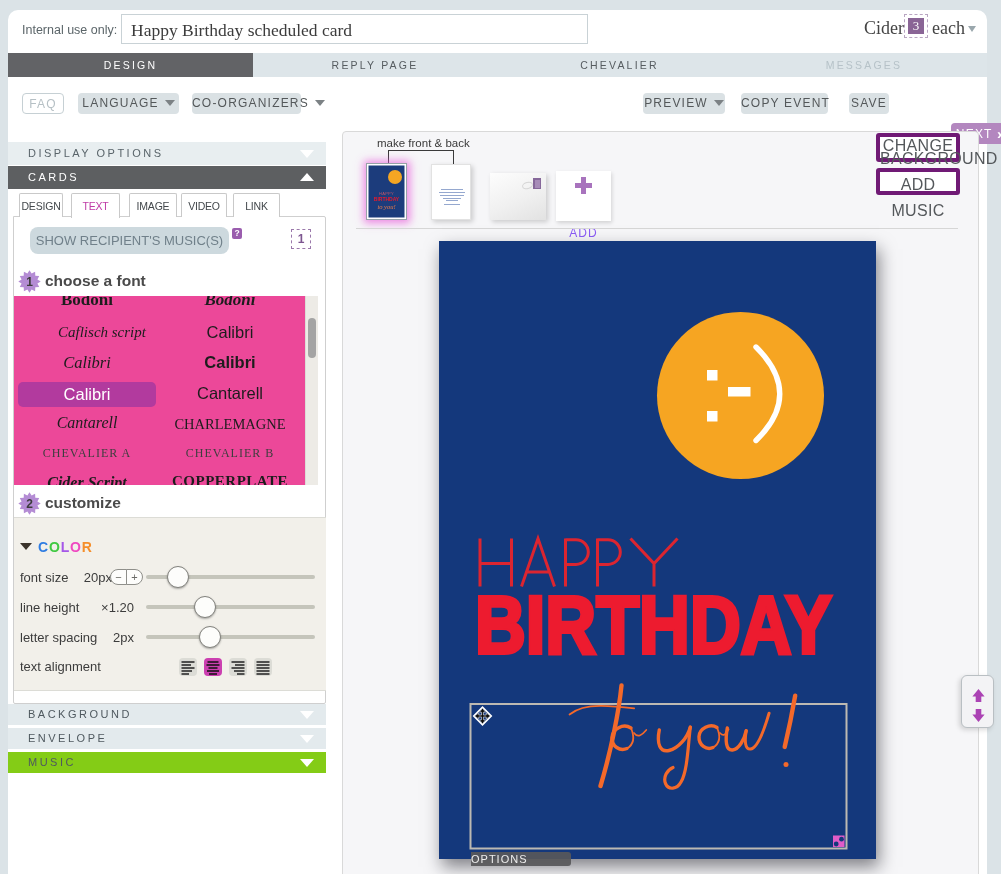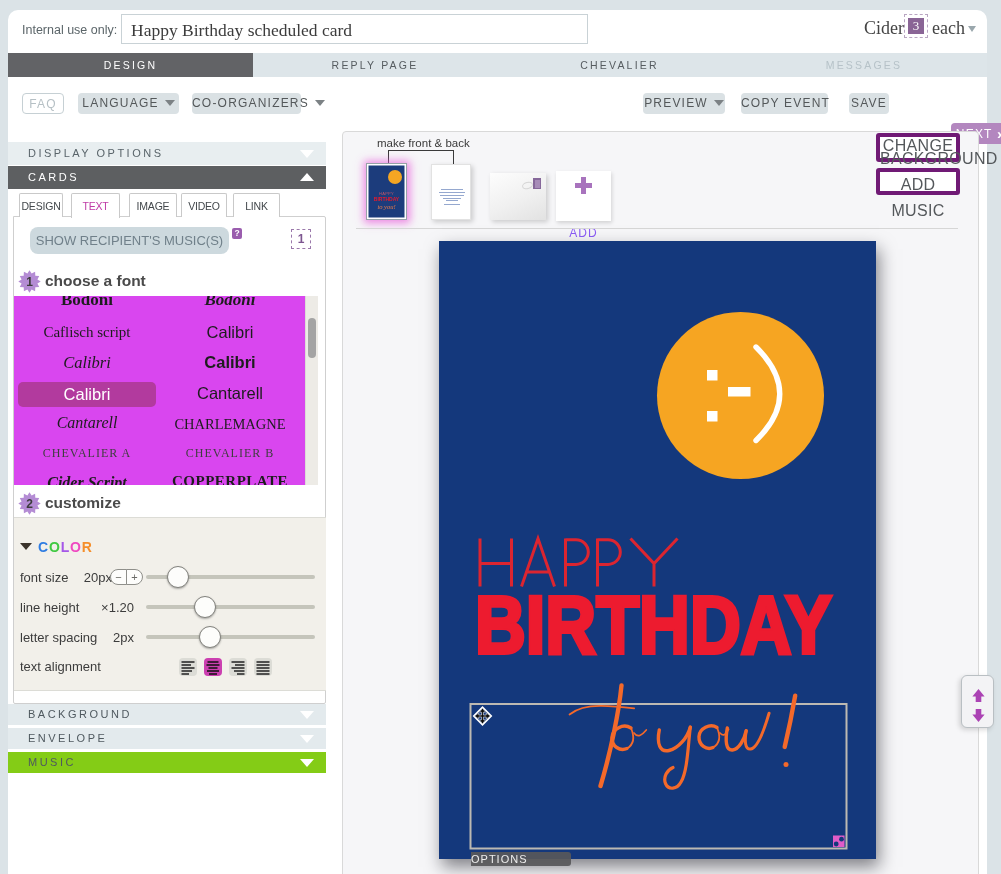--- a/index.html
+++ b/index.html
@@ -27,21 +27,21 @@
 .sechead{position:absolute;left:8px;width:318px;height:23px;font-size:11px;letter-spacing:2.5px;color:#59646a;line-height:23px;padding-left:20px;}
 .sechead .tri{position:absolute;right:12px;top:8px;width:0;height:0;border-left:7px solid transparent;border-right:7px solid transparent;border-top:8px solid #fff;}
 .sechead .triup{position:absolute;right:12px;top:7px;width:0;height:0;border-left:7px solid transparent;border-right:7px solid transparent;border-bottom:8px solid #fff;}
 
 .stab{position:absolute;top:193px;height:24px;background:#fff;border:1px solid #c9c9c9;border-bottom:none;border-radius:2px 2px 0 0;font-size:10.5px;color:#43484c;text-align:center;line-height:24px;letter-spacing:-0.2px;z-index:3;}
 .sidepanel{position:absolute;left:13px;top:216px;width:313px;height:488px;background:#fff;border:1px solid #cfcfcf;border-radius:0 2px 2px 2px;z-index:1;}
 .recipbtn{position:absolute;left:30px;top:227px;width:199px;height:27px;background:#cdd9de;border-radius:8px;color:#70808a;font-size:13px;text-align:center;line-height:27px;z-index:2;}
 .qbadge{position:absolute;left:232px;top:228px;width:10px;height:11px;background:#9a5dae;border-radius:2px;color:#fff;font-size:8.5px;font-weight:bold;text-align:center;line-height:11px;z-index:2;}
 .stamp1{position:absolute;left:291px;top:229px;width:20px;height:20px;background:#fff;border:1px dashed #9b79ab;color:#7d5690;font-weight:bold;font-size:12px;text-align:center;line-height:19px;z-index:2;}
 .stephead{position:absolute;font-weight:bold;font-size:15.5px;color:#4a4a4a;z-index:2;}
-.fontlist{position:absolute;left:14px;top:296px;width:291px;height:189px;background:#d946ef;overflow:hidden;z-index:2;}
+.fontlist{position:absolute;left:14px;top:296px;width:291px;height:189px;background:#ec4899;overflow:hidden;z-index:2;}
 .fitem{position:absolute;width:140px;text-align:center;color:#1d1d1d;}
 .scrolltrack{position:absolute;left:305px;top:296px;width:13px;height:189px;background:#edebe6;border-left:1px solid #dcdcd6;z-index:2;}
 .scrollthumb{position:absolute;left:308px;top:318px;width:8px;height:40px;background:#a4a4a4;border-radius:4px;z-index:3;}
 .custbox{position:absolute;left:14px;top:517px;width:312px;height:174px;background:#f2f0ea;border-top:1px solid #dcdcd6;border-bottom:1px solid #dcdcd6;z-index:2;}
 .ctri{position:absolute;left:20px;top:543px;width:0;height:0;border-left:6.5px solid transparent;border-right:6.5px solid transparent;border-top:7.5px solid #3b332b;z-index:3;}
 .colorword{position:absolute;left:38px;top:539px;font-weight:bold;font-size:14px;letter-spacing:0.8px;z-index:3;}
 .slbl{position:absolute;left:20px;font-size:13px;color:#3c3c3c;z-index:3;}
 .sval{position:absolute;font-size:13px;color:#3c3c3c;text-align:right;z-index:3;}
 .track{position:absolute;left:146px;width:169px;height:3.5px;background:#c5c5bb;border-radius:2px;z-index:3;}
 .thumb{position:absolute;width:22px;height:22px;background:#fdfdfb;border:1px solid #82827d;border-radius:50%;box-shadow:0 1px 2px rgba(0,0,0,0.3);z-index:4;}
@@ -97,21 +97,21 @@
 <div class="stamp1">1</div>
 <svg id="star1" style="position:absolute;left:18px;top:270px;z-index:2;" width="23" height="23" viewBox="0 0 23 23">
   <path id="starshape" d="M11.50,0.30 L13.62,3.58 L17.10,1.80 L17.30,5.70 L21.20,5.90 L19.42,9.38 L22.70,11.50 L19.42,13.62 L21.20,17.10 L17.30,17.30 L17.10,21.20 L13.62,19.42 L11.50,22.70 L9.38,19.42 L5.90,21.20 L5.70,17.30 L1.80,17.10 L3.58,13.62 L0.30,11.50 L3.58,9.38 L1.80,5.90 L5.70,5.70 L5.90,1.80 L9.38,3.58 Z" fill="#b48cd4"></path>
   <text x="11.5" y="16" font-size="12" font-weight="bold" fill="#3c3c3c" text-anchor="middle" font-family="Liberation Sans,sans-serif">1</text>
 </svg>
 <div class="stephead" style="left:45px;top:272px;">choose a font</div>
 <div class="fontlist" id="fontlist">
 
   <div class="fitem" style="left:3px;top:-6px;font-family:'Liberation Serif',serif;font-size:17px;font-weight:bold;">Bodoni</div>
   <div class="fitem" style="left:146px;top:-6px;font-family:'Liberation Serif',serif;font-size:17px;font-style:italic;font-weight:bold;">Bodoni</div>
-  <div class="fitem" style="left:3px;top:28px;font-family:'Liberation Serif',serif;font-size:15px;">Caflisch script</div>
+  <div class="fitem" style="left:18px;top:28px;font-family:'Liberation Serif',serif;font-size:15px;font-style:italic;">Caflisch script</div>
   <div class="fitem" style="left:146px;top:27px;font-size:16.5px;">Calibri</div>
   <div class="fitem" style="left:3px;top:57px;font-size:16.5px;font-style:italic;font-family:'Liberation Serif',serif;">Calibri</div>
   <div class="fitem" style="left:146px;top:57px;font-size:16.5px;font-weight:bold;">Calibri</div>
   <div style="position:absolute;left:4px;top:86px;width:138px;height:25px;background:#b23a9e;border-radius:5px;"></div>
   <div class="fitem" style="left:3px;top:89px;font-size:16.5px;color:#fff;">Calibri</div>
   <div class="fitem" style="left:146px;top:88px;font-size:16.5px;">Cantarell</div>
   <div class="fitem" style="left:3px;top:118px;font-size:16px;font-style:italic;font-family:'Liberation Serif',serif;">Cantarell</div>
   <div class="fitem" style="left:146px;top:120px;font-family:'Liberation Serif',serif;font-size:14.5px;">CHARLEMAGNE</div>
   <div class="fitem" style="left:3px;top:150px;font-family:'Liberation Serif',serif;font-size:12px;letter-spacing:1px;color:#3e3e3e;">CHEVALIER A</div>
   <div class="fitem" style="left:146px;top:150px;font-family:'Liberation Serif',serif;font-size:12px;letter-spacing:1px;color:#3e3e3e;">CHEVALIER B</div>

